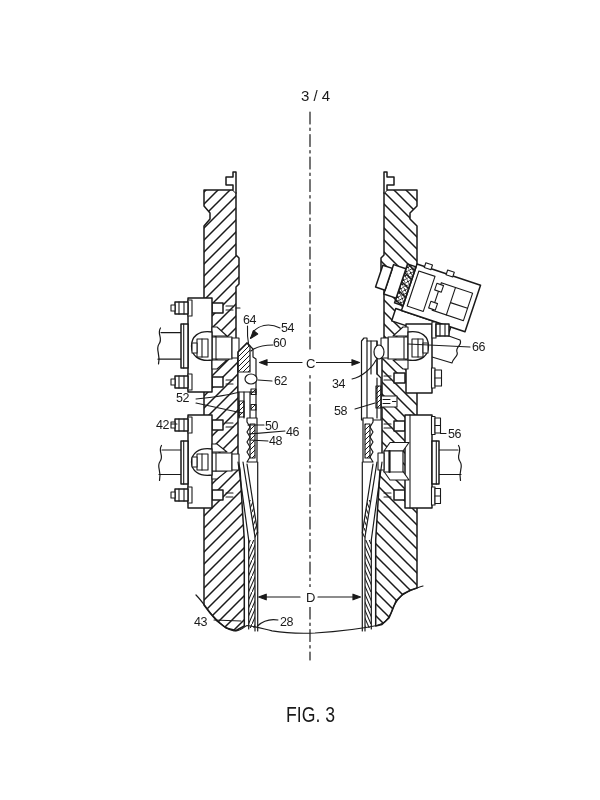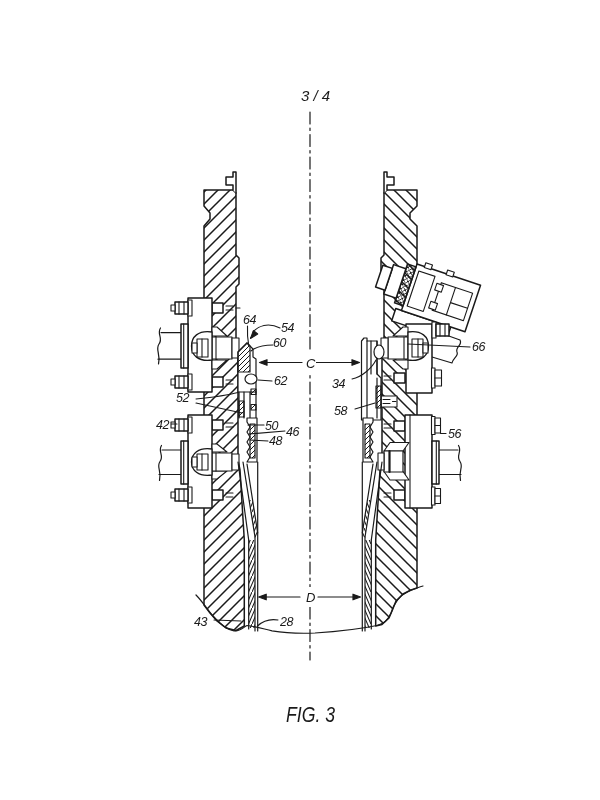--- a/index.html
+++ b/index.html
@@ -1,16 +1,16 @@
 <!DOCTYPE html>
 <html><head>
 <meta charset="utf-8">
 <style>
 html,body{margin:0;padding:0;background:#fff;}
-#page{width:600px;height:800px;position:relative;background:#fff;overflow:hidden;font-style:italic;}
+#page{width:600px;height:800px;position:relative;background:#fff;overflow:hidden;}
 text{font-family:"Liberation Sans",sans-serif;fill:#1a1a1a;}
 </style>
 </head>
 <body>
 <div id="page">
 <svg width="600" height="800" viewBox="0 0 600 800">
 <defs>
 <pattern id="hL" patternUnits="userSpaceOnUse" width="12" height="12">
   <path d="M-3,15 L15,-3 M-9,9 L9,-9 M3,21 L21,3" stroke="#1a1a1a" stroke-width="1.5" fill="none"></path>
 </pattern>

